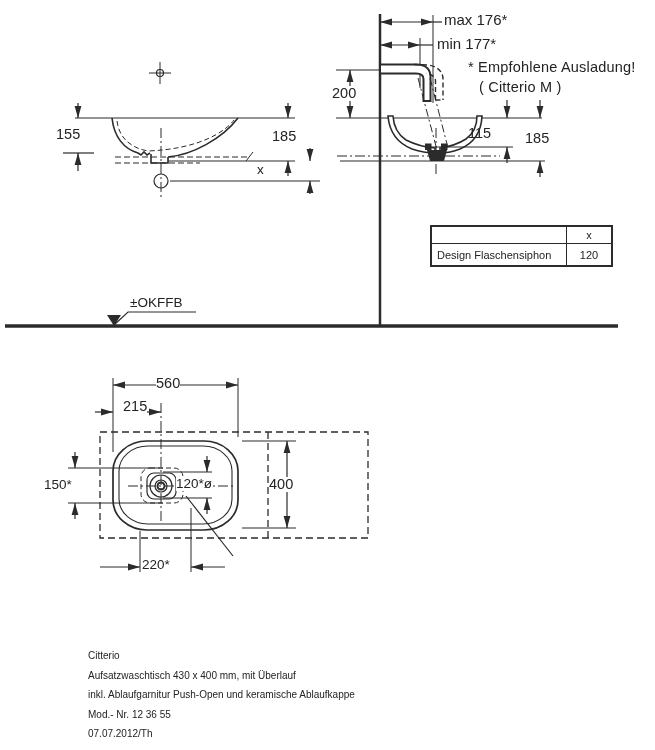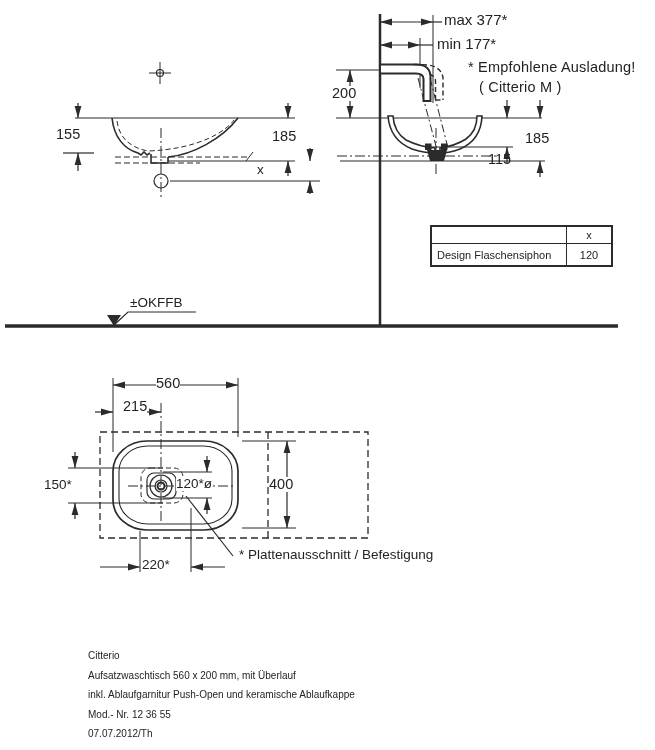--- a/index.html
+++ b/index.html
@@ -163,26 +163,26 @@
       <path d="M225,567 L191,567" marker-end="url(#arr)"></path>
 
       <path d="M186,496 L233,556"></path>
     </g>
   </svg>
 
   <div class="lbl s14 nobg" style="left:56px;top:127px;">155</div>
   <div class="lbl s14 nobg" style="left:272px;top:129px;">185</div>
   <div class="lbl s13 nobg" style="left:257px;top:163px;">x</div>
 
-  <div class="lbl" style="left:444px;top:12px;font-size:15px;">max 377*</div>
+  <div class="lbl" style="left:444px;top:12px;font-size:15px;">max 176*</div>
   <div class="lbl" style="left:437px;top:36px;font-size:15px;">min 177*</div>
   <div class="lbl note nobg" style="left:468px;top:60px;">* Empfohlene Ausladung!</div>
   <div class="lbl note nobg" style="left:479px;top:80px;">( Citterio M )</div>
   <div class="lbl s14" style="left:332px;top:86px;">200</div>
-  <div class="lbl s14 nobg" style="left:488px;top:126px;margin-top:26px;">115</div>
+  <div class="lbl s14 nobg" style="left:468px;top:126px;">115</div>
   <div class="lbl s14 nobg" style="left:525px;top:131px;">185</div>
 
   <div class="lbl" style="left:130px;top:296px;font-size:13.5px;">±OKFFB</div>
 
   <table id="siphon-table">
     <tbody>
         <tr class="hdr">
       <td class="c1"></td>
       <td class="c2">x</td>
     </tr>
@@ -192,23 +192,22 @@
     </tr>
   </tbody>
     </table>
 
   <div class="lbl s14" style="left:156px;top:376px;">560</div>
   <div class="lbl s14" style="left:123px;top:399px;">215</div>
   <div class="lbl s13 nobg" style="left:44px;top:478px;">150*</div>
   <div class="lbl s13" style="left:176px;top:477px;">120*ø</div>
   <div class="lbl s14" style="left:269px;top:477px;">400</div>
   <div class="lbl s13 nobg" style="left:142px;top:558px;">220*</div>
-  <div class="lbl s13 nobg" style="left:239px;top:548px;">* Plattenausschnitt / Befestigung</div>
 
   <div id="footer">
     <div>Citterio</div>
-    <div>Aufsatzwaschtisch 560 x 200 mm, mit Überlauf</div>
+    <div>Aufsatzwaschtisch 430 x 400 mm, mit Überlauf</div>
     <div>inkl. Ablaufgarnitur Push-Open und keramische Ablaufkappe</div>
     <div>Mod.- Nr. 12 36 55</div>
     <div>07.07.2012/Th</div>
   </div>
 
 </div>
 
 </body></html>

